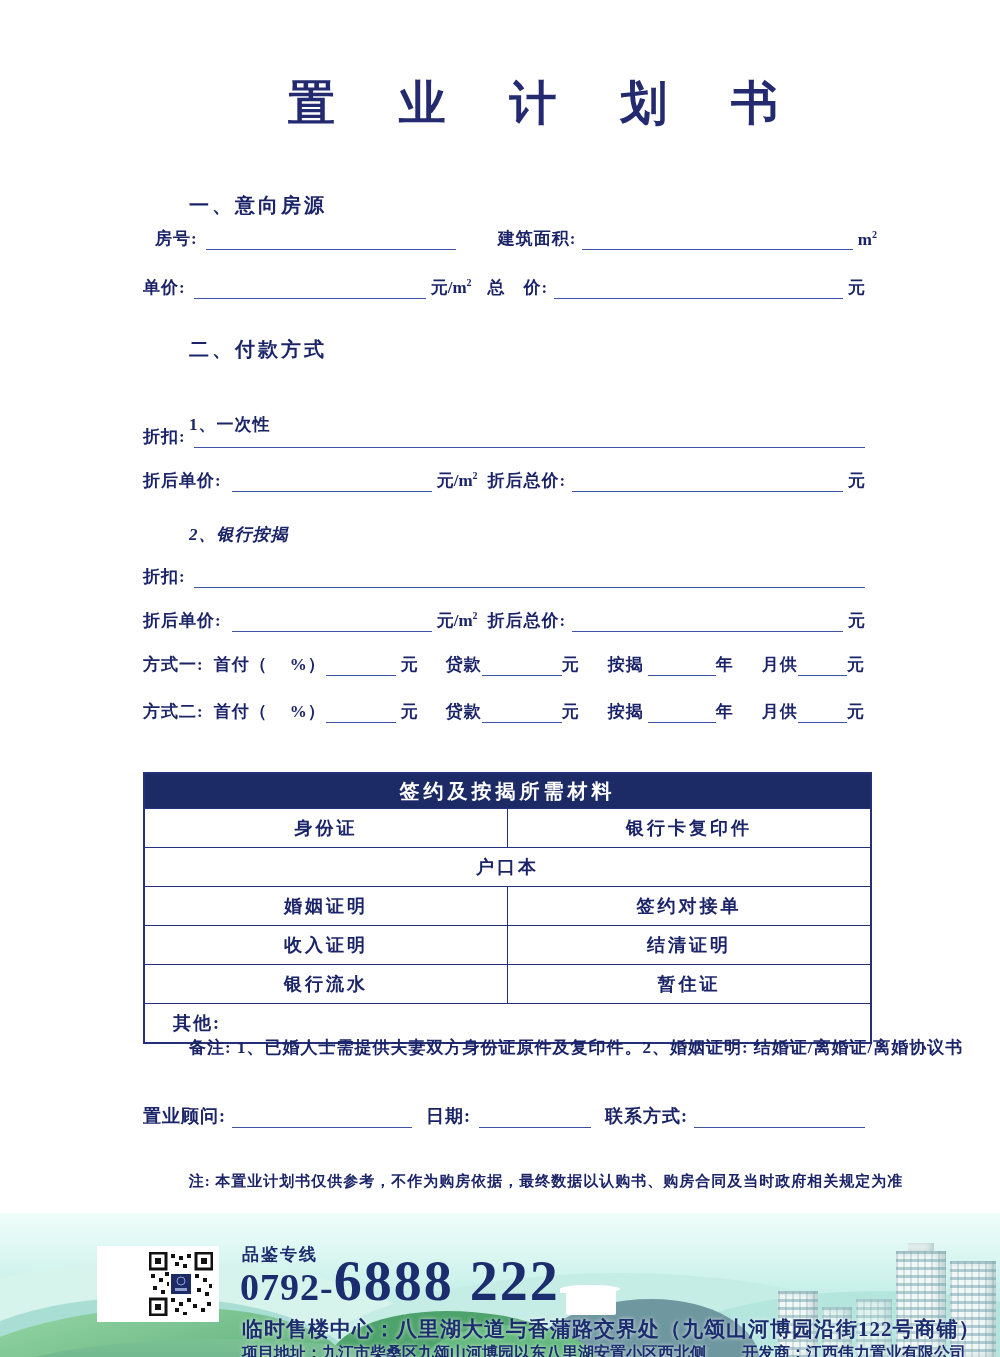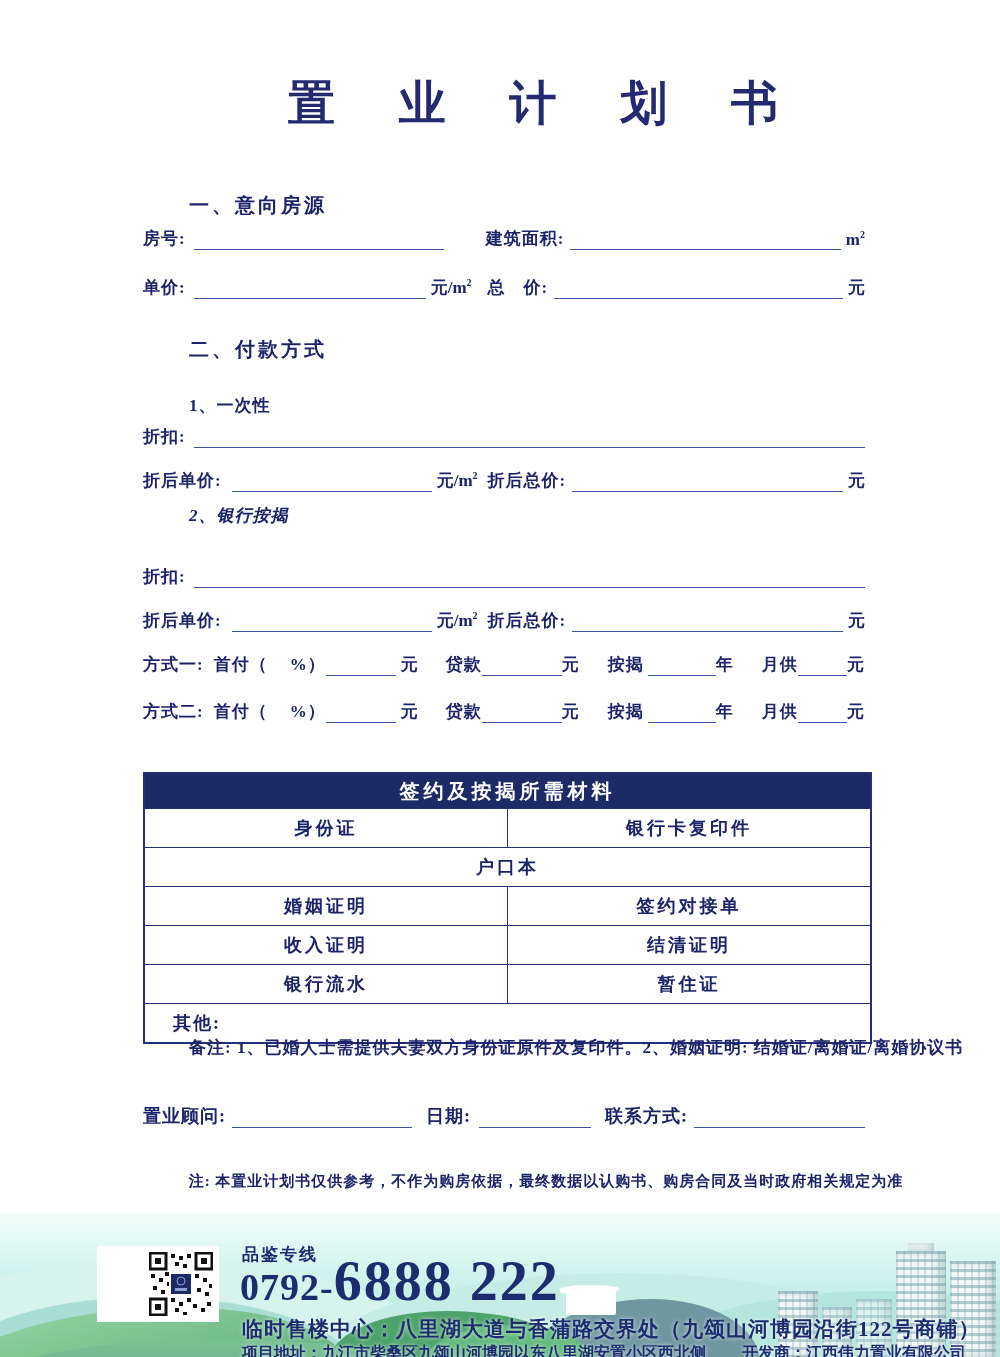--- a/index.html
+++ b/index.html
@@ -9,21 +9,21 @@
     color:#1b2468;overflow:hidden;
   }
   .abs{position:absolute;padding-left:46px;}
   
   .doc-title{
     top:72px;left:0;width:1000px;text-align:center;
     font-size:47px;font-weight:bold;color:#232a70;letter-spacing:26px;
   }
   
   .sec-head{left:143px;font-size:20px;font-weight:bold;letter-spacing:3px;}
-  .sub-head{left:143px;font-size:17px;font-weight:bold;letter-spacing:1px;}
+  .sub-head{left:143px;font-size:17px;font-weight:bold;letter-spacing:1px;margin-top:19px;}
   
   .row{
     position:absolute;left:143px;width:722px;height:24px;
     display:flex;align-items:flex-end;
     font-size:17px;font-weight:bold;white-space:nowrap;
   }
   .row .lbl{letter-spacing:1px;}
   .ln{border-bottom:1.5px solid #3d51a5;height:16px;display:inline-block;}
   .ln.grow{flex:1;}
   .sp{display:inline-block;height:1px;}
@@ -95,21 +95,21 @@
     text-shadow:0 0 4px rgba(255,255,255,.8);display:flex;}
   .fline2 .gap{width:36px;}
 </style>
 </head>
 <body>
 
 <div class="abs doc-title">置 业 计 划 书</div>
 
 <div class="abs sec-head" style="top:192px;">一、意向房源</div>
 
-<div class="row" style="top:226px;">
+<div class="row" style="top:226px;margin-left:12px;">
   <span class="lbl">房号:</span>
   <span class="ln" style="width:250px;margin-left:8px;"></span>
   <span class="sp" style="width:42px;"></span>
   <span class="lbl">建筑面积:</span>
   <span class="ln grow" style="margin-left:6px;"></span>
   <span class="unit-r"><span>m</span><sup>2</sup></span>
 </div>
 
 <div class="row" style="top:275px;">
   <span class="lbl">单价:</span>

